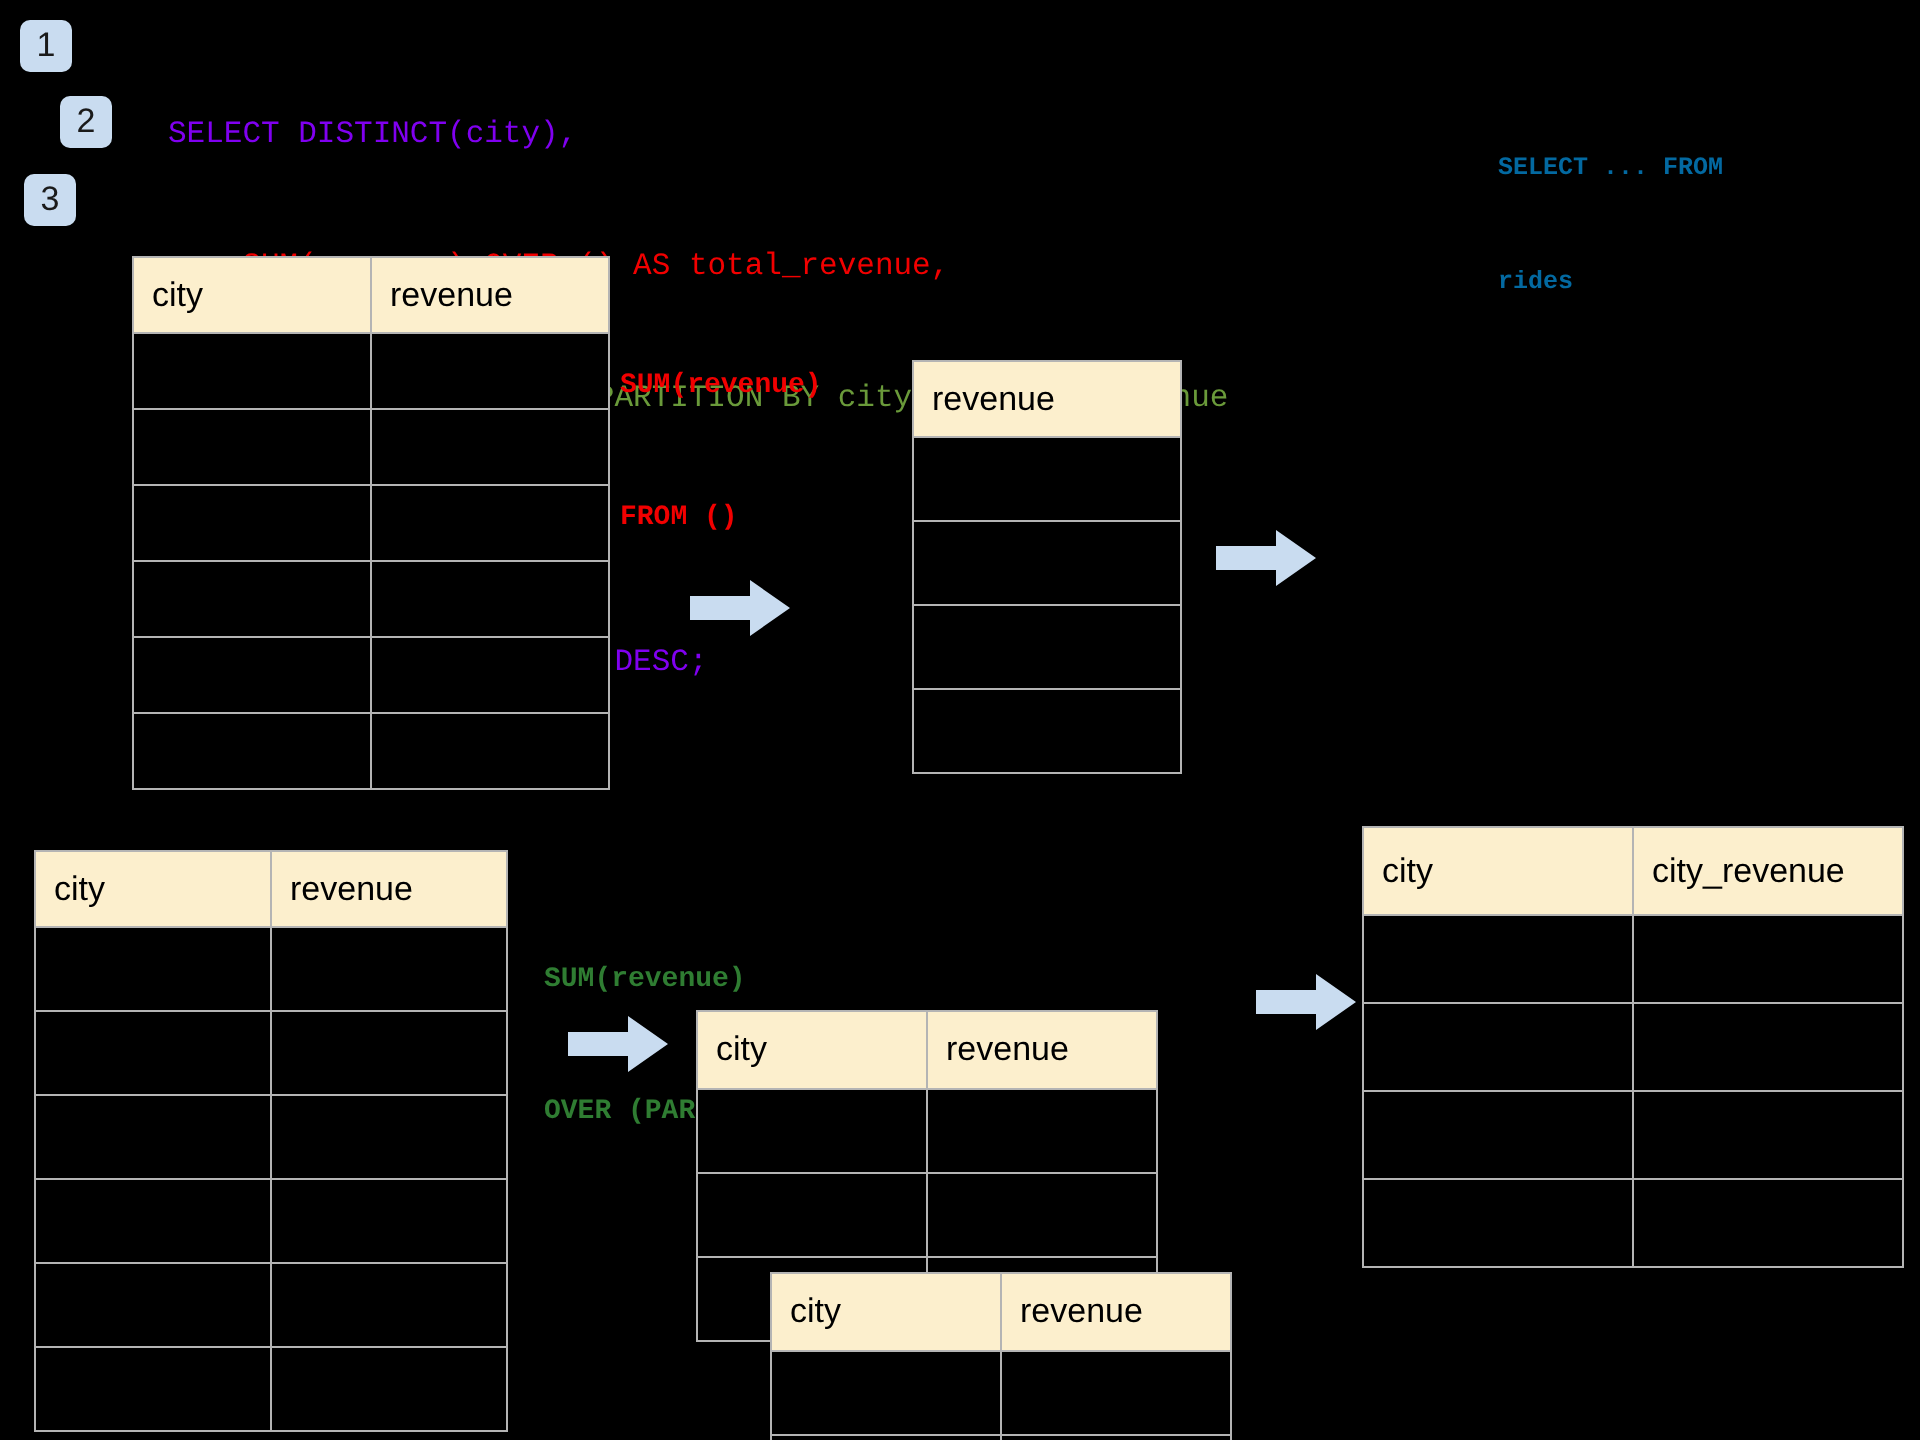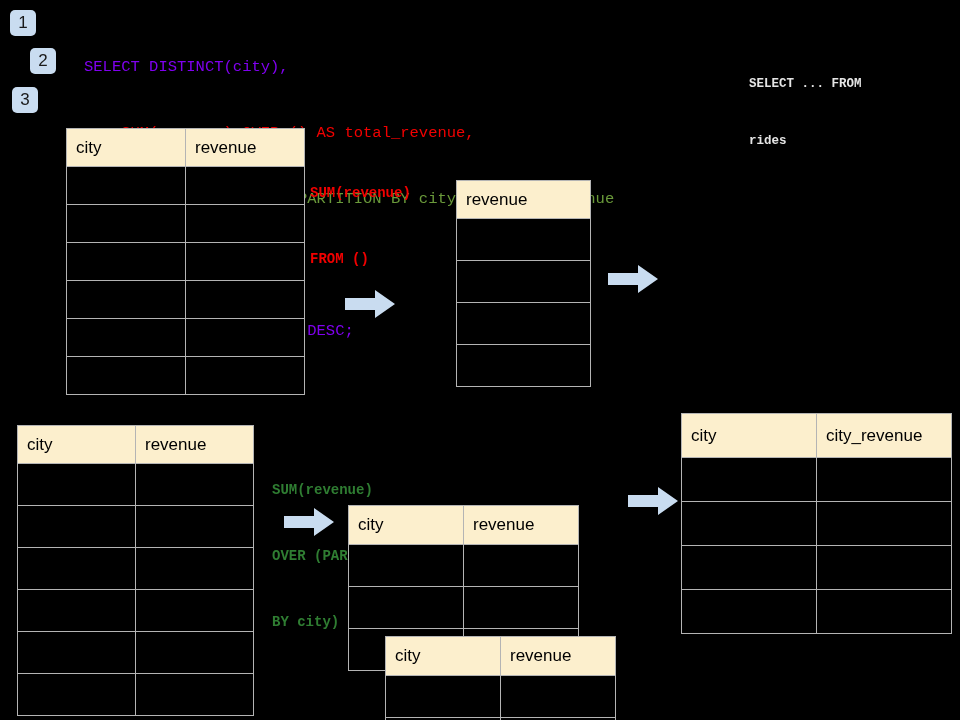--- a/index.html
+++ b/index.html
@@ -43,21 +43,21 @@
   .c-purple { color: #8000f0; }
   .c-red    { color: #f20000; }
   .c-green  { color: #6a9a3a; }
 
   .side-note {
     position: absolute;
     font-family: "Liberation Mono", monospace;
     font-size: 12.5px;
     line-height: 19px;
     white-space: pre;
-    color: #e5e5e5;
+    color: #0369a1;
     font-weight: bold;
   }
 
   
   .annot {
     position: absolute;
     font-family: "Liberation Mono", monospace;
     font-size: 14px;
     line-height: 22px;
     white-space: pre;
@@ -118,21 +118,20 @@
   </div>
 
   <div class="annot red" style="left:310px; top:138px;">
     <div>SUM(revenue)</div>
     <div>FROM ()</div>
   </div>
 
   <div class="annot green" style="left:272px; top:435px;">
     <div>SUM(revenue)</div>
     <div>OVER (PARTITION</div>
-    <div>BY city)</div>
   </div>
 
   <table class="tbl" style="left:66px; top:128px; width:238px;">
     <colgroup>
         <col style="width:119px">
         <col style="width:119px">
       </colgroup>
     <thead>
       <tr>
         <th style="height:37px">city</th>

